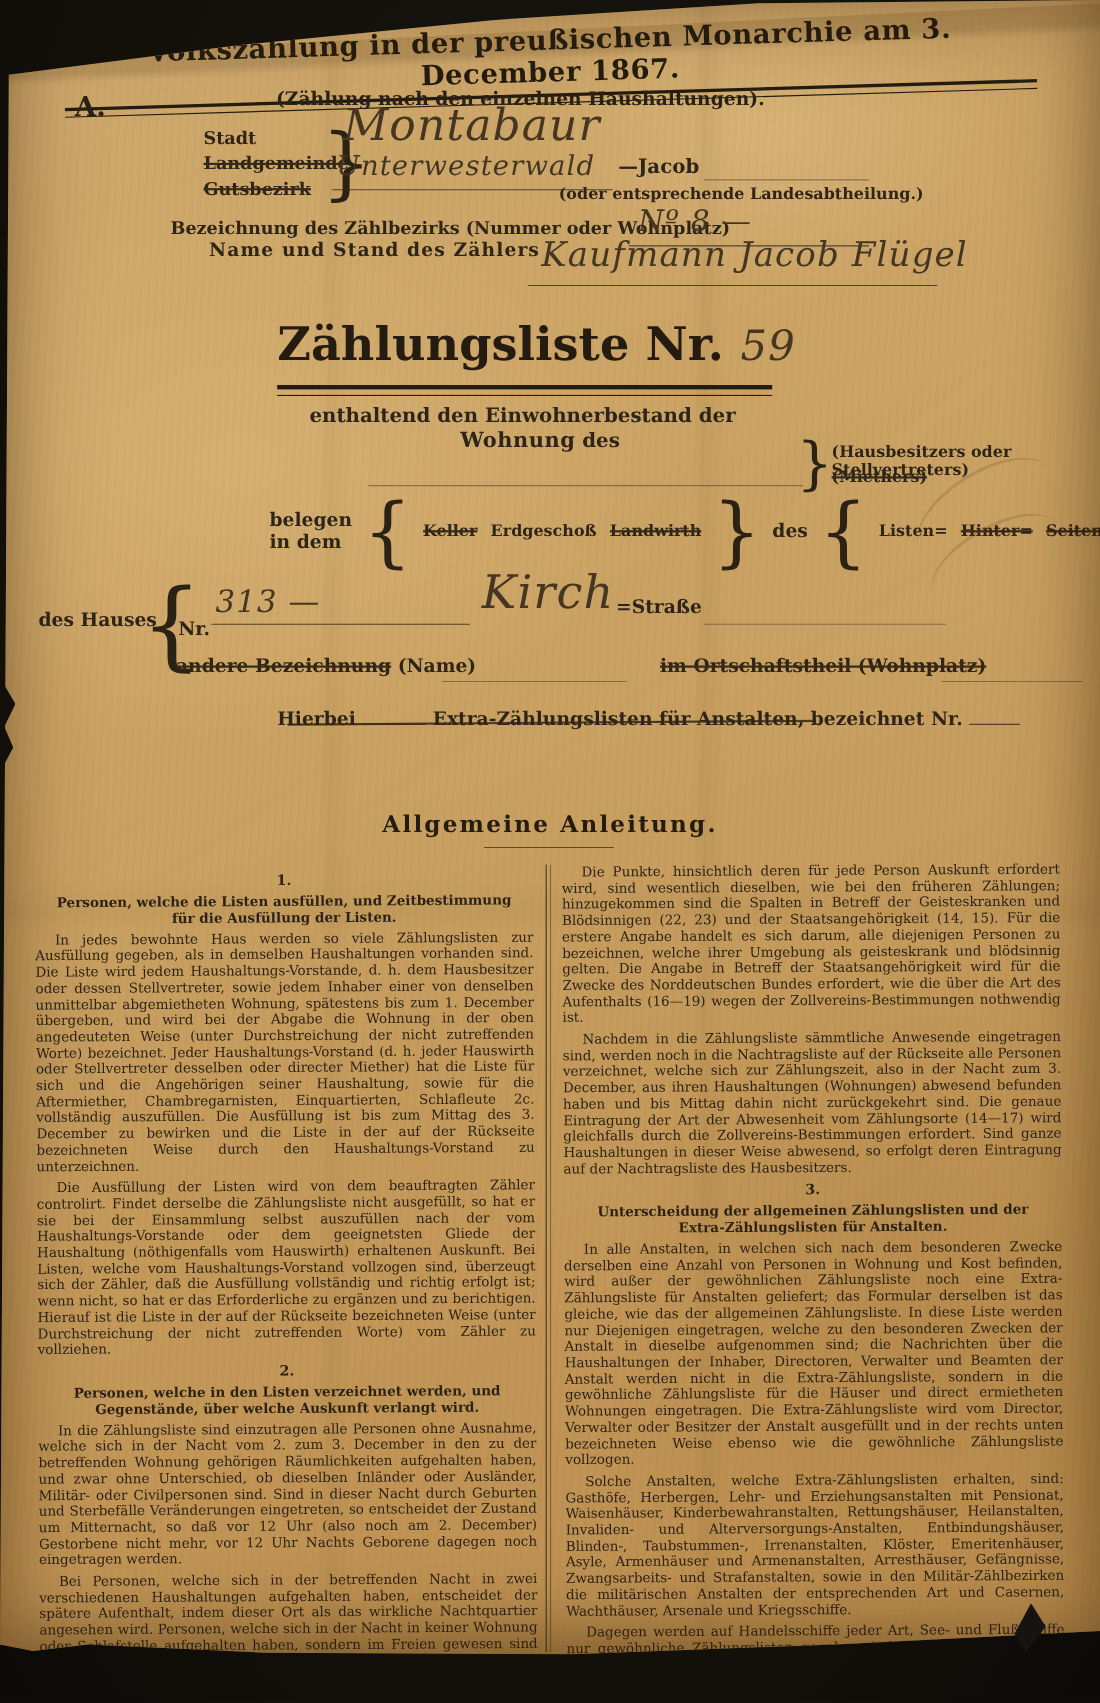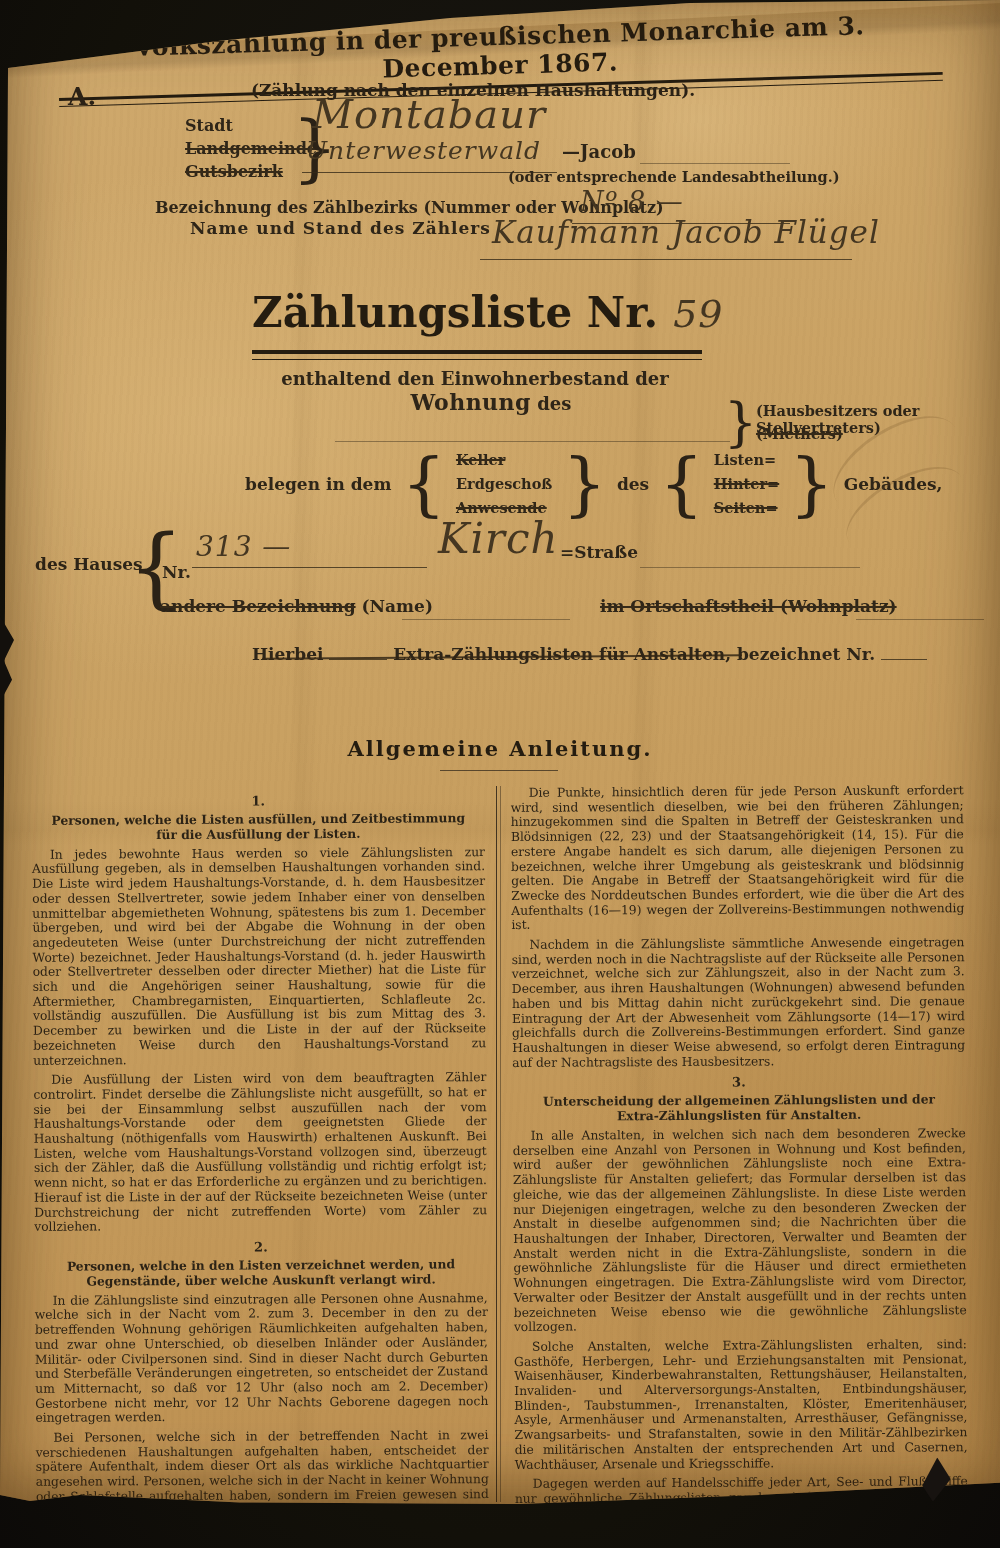--- a/index.html
+++ b/index.html
@@ -55,21 +55,21 @@
     color:#2c2316;}
   .col{width:453px;}
   .col p{margin:0 0 5px 0;text-indent:18px;}
   .sec-num{text-align:center;font-weight:bold;margin:7px 0 2px;font-size:13px;}
   .sec-head{text-align:center;font-weight:bold;margin:0 8px 5px;text-indent:0;line-height:15px;}
   .col-divider{position:absolute;left:496px;top:786px;height:716px;width:3px;
     border-left:1.5px solid rgba(43,34,23,.85);border-right:1px solid rgba(43,34,23,.45);}
   .gap-line{display:inline-block;border-bottom:1.5px solid rgba(54,42,24,.8);height:12px;
     vertical-align:baseline;}
   .strike-bar{position:absolute;height:2px;background:rgba(50,38,20,.85);transform:rotate(-0.4deg);}
-  .opt-stack{display:inline-flex;flex-direction:column;text-align:left;line-height:24px;}
+  .opt-stack{display:inline-flex;flex-direction:row;text-align:right;line-height:24px;gap:12px;}
 </style>
 </head>
 <body>
 
 <div class="photo">
   <div class="paper">
     <div class="texture"></div>
     <div class="crease"></div>
 
     <div class="header-zone">
@@ -98,35 +98,35 @@
     <div class="abs hand" style="left:492px;top:214px;font-size:31px;">Kaufmann Jacob Flügel</div>
     <div class="fill-line" style="left:480px;top:258px;width:372px;"></div>
 
     <div class="abs" style="left:252px;top:288px;white-space:nowrap;">
       <span class="bold" style="font-size:42px;color:#241c10;">Zählungsliste Nr.</span>
       <span class="hand" style="font-size:38px;margin-left:10px;">59</span>
     </div>
     <div class="abs" style="left:252px;top:350px;width:450px;height:5px;border-top:4px solid #241c10;border-bottom:1.5px solid #241c10;"></div>
 
     <div class="abs" style="left:230px;top:368px;width:490px;text-align:center;font-size:18px;font-weight:bold;">
-      <span>enthaltend den Einwohnerbestand der </span><span style="font-size:22px;letter-spacing:.5px;margin-left:32px;">Wohnung</span><span> des</span>
+      <span>enthaltend den Einwohnerbestand der </span><span style="font-size:19px;letter-spacing:.5px;margin-left:32px;">Wohnung</span><span> des</span>
     </div>
 
     <div class="fill-line faint" style="left:335px;top:440px;width:395px;"></div>
     <div class="abs brace" style="left:724px;top:396px;font-size:52px;">}</div>
     <div class="abs sm" style="left:756px;top:402px;">(Hausbesitzers oder Stellvertreters)</div>
     <div class="abs sm struck" style="left:756px;top:425px;">(Miethers)</div>
 
     <div class="abs" style="left:245px;top:448px;display:flex;align-items:center;gap:10px;">
       <span class="lbl" style="font-size:17px;">belegen in dem</span>
       <span class="brace" style="font-size:70px;">{</span>
       <span class="opt-stack sm">
         <span class="struck">Keller</span>
         <span>Erdgeschoß</span>
-        <span class="struck">Anwesende</span>
+        <span class="struck">Landwirth</span>
       </span>
       <span class="brace" style="font-size:70px;">}</span>
       <span class="lbl" style="font-size:17px;">des</span>
       <span class="brace" style="font-size:70px;">{</span>
       <span class="opt-stack sm">
         <span>Listen=</span>
         <span class="struck">Hinter=</span>
         <span class="struck">Seiten=</span>
       </span>
       <span class="brace" style="font-size:70px;">}</span>

